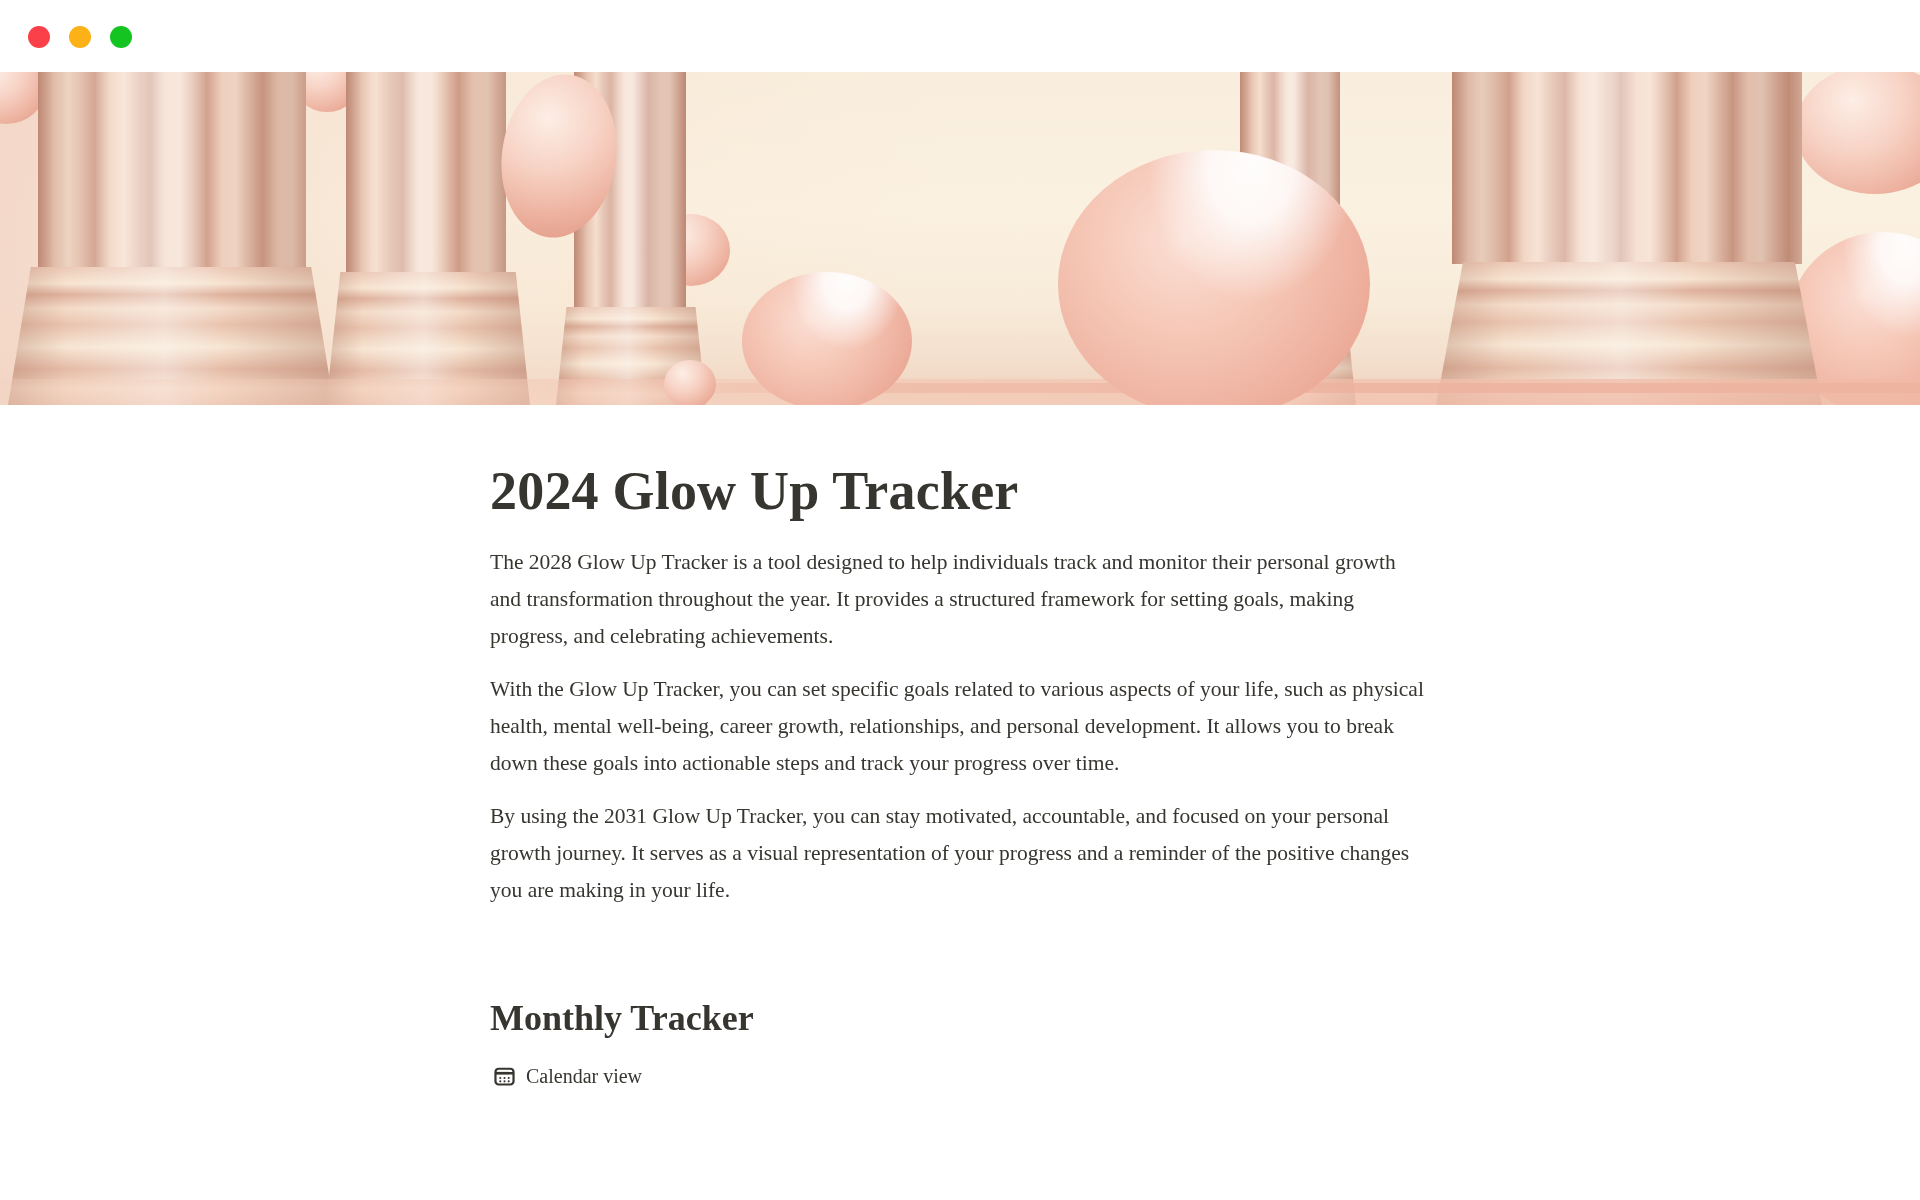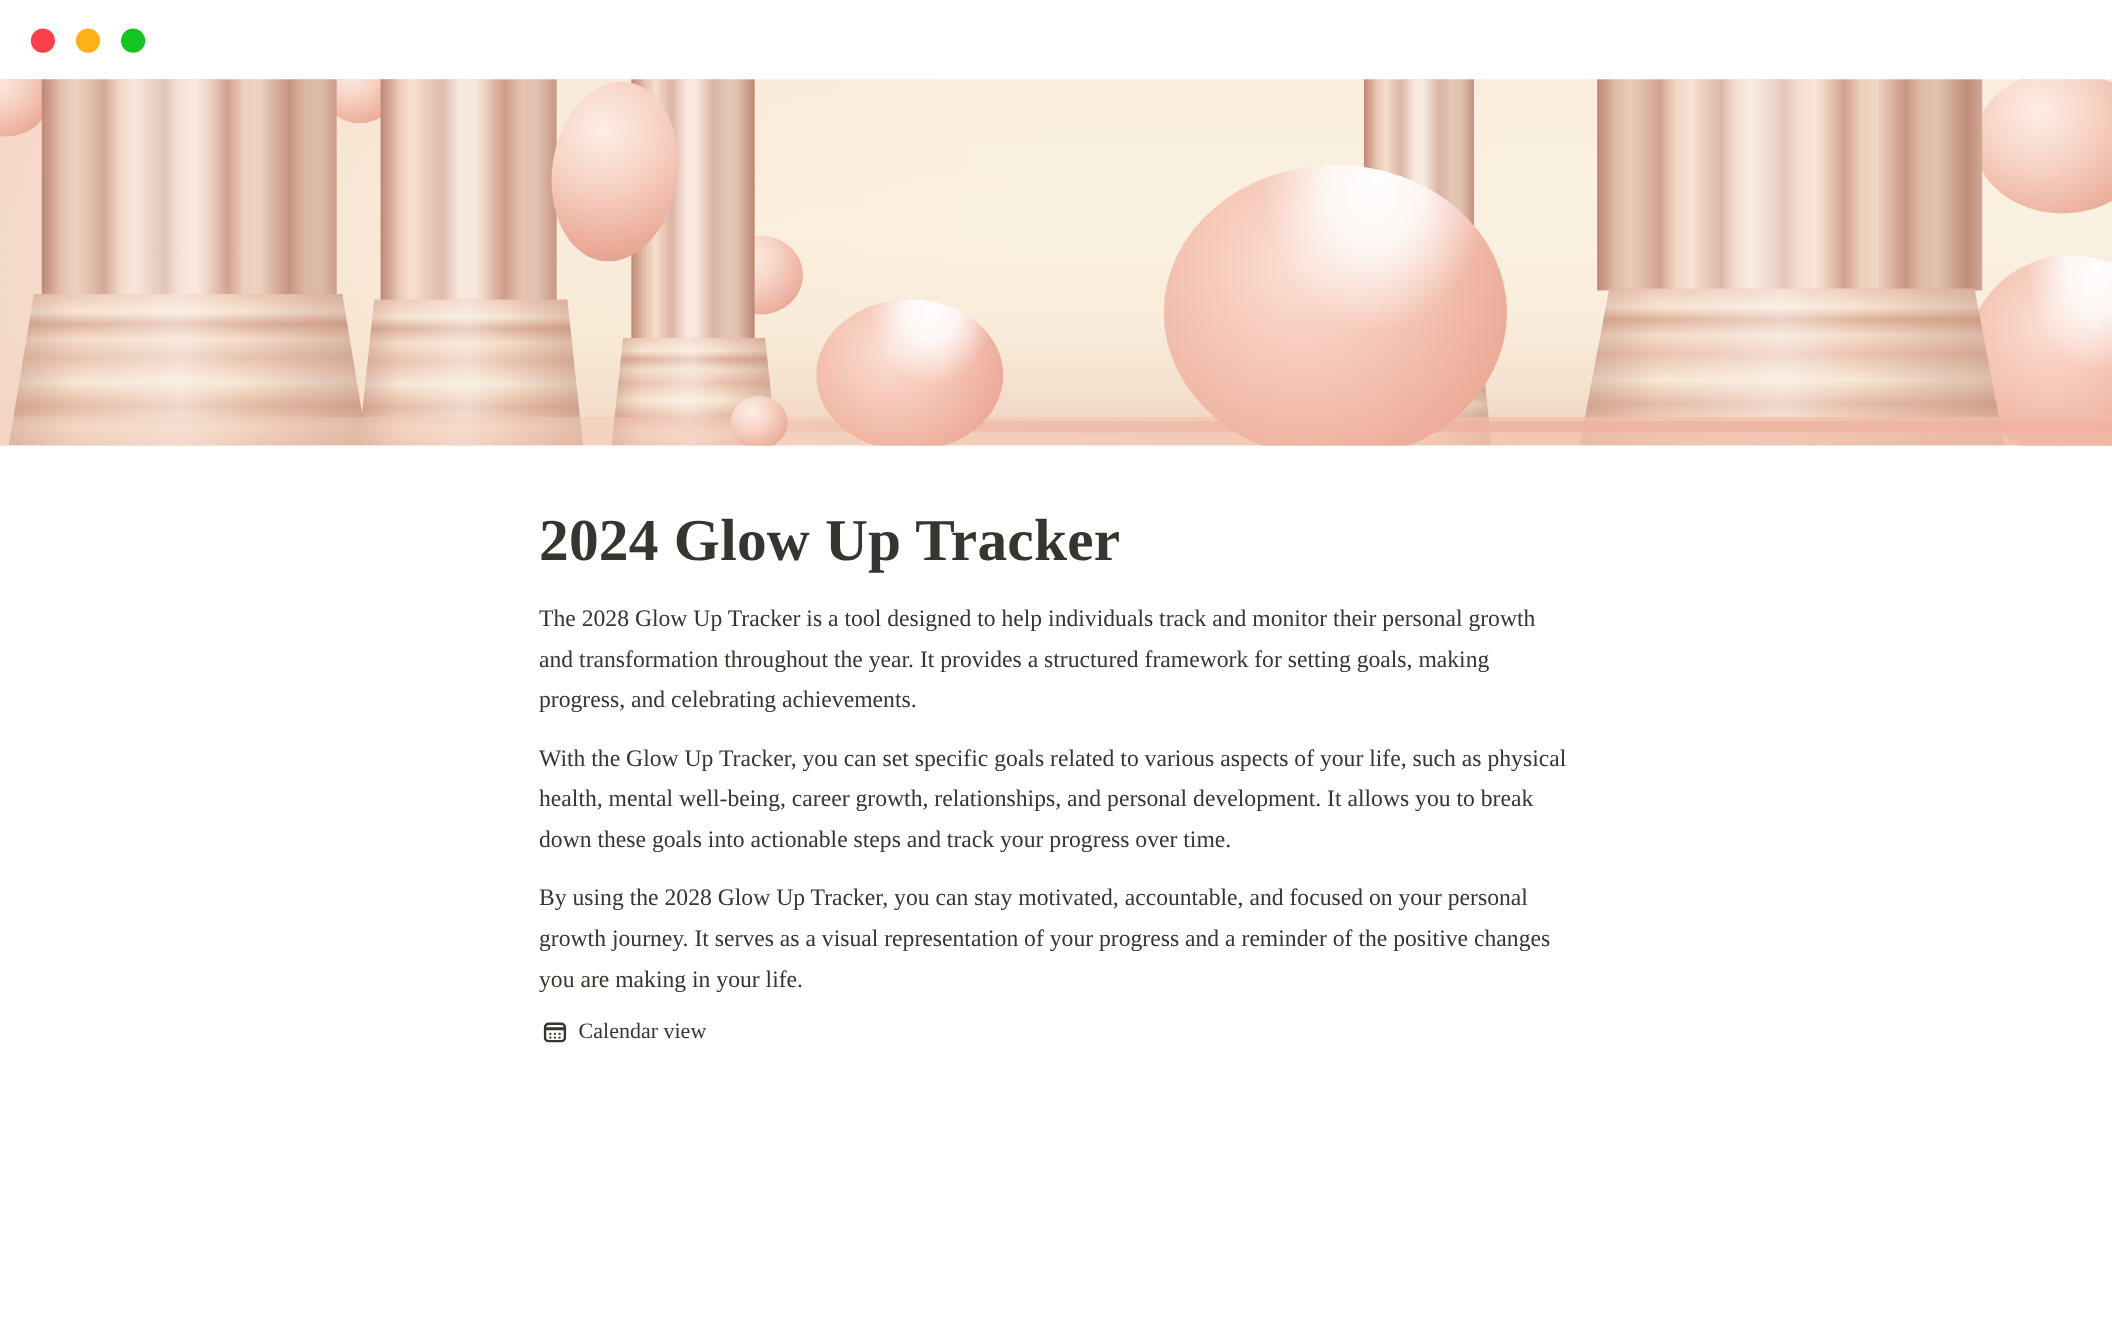--- a/index.html
+++ b/index.html
@@ -139,22 +139,23 @@
   <div class="sphere matte" style="left:664px; top:288px; width:52px; height:48px;"></div>
   <div class="sphere glossy" style="left:1058px; top:78px; width:312px; height:268px;"></div>
 </div>
 
 <div class="content">
 
   <h1 class="page-title">2024 Glow Up Tracker</h1>
 
   <p class="para">The 2028 Glow Up Tracker is a tool designed to help individuals track and monitor their personal growth and transformation throughout the year. It provides a structured framework for setting goals, making progress, and celebrating achievements.</p>
   <p class="para">With the Glow Up Tracker, you can set specific goals related to various aspects of your life, such as physical health, mental well-being, career growth, relationships, and personal development. It allows you to break down these goals into actionable steps and track your progress over time.</p>
-  <p class="para">By using the 2028 Glow Up Tracker, you can stay motivated, accountable, and focused on your personal growth journey. It serves as a visual representation of your progress and a reminder of the positive changes you are making in your life.</p>
+  <p class="para">By using the 2031 Glow Up Tracker, you can stay motivated, accountable, and focused on your personal growth journey. It serves as a visual representation of your progress and a reminder of the positive changes you are making in your life.</p>
 
+  <h2 class="section-heading">Monthly Tracker</h2>
 
   <div class="view-tab">
     <span class="icon">
       <svg width="21" height="21" viewBox="0 0 20 20" aria-hidden="true">
         <rect x="1.4" y="2.6" width="17.2" height="15" rx="3" fill="none" stroke="#37352f" stroke-width="2.1"></rect>
         <path d="M1.4 5.6 h17.2 v2.6 h-17.2 z" fill="#37352f"></path>
         <circle cx="6" cy="11.4" r="1" fill="#37352f"></circle>
         <circle cx="10" cy="11.4" r="1" fill="#37352f"></circle>
         <circle cx="14" cy="11.4" r="1" fill="#37352f"></circle>
         <circle cx="6" cy="14.6" r="1" fill="#37352f"></circle>

